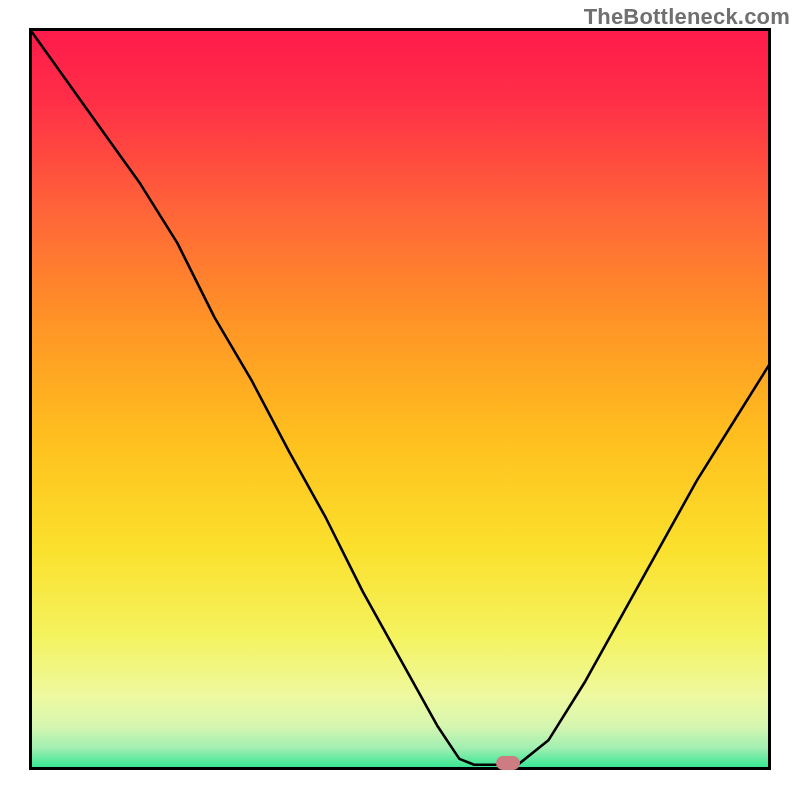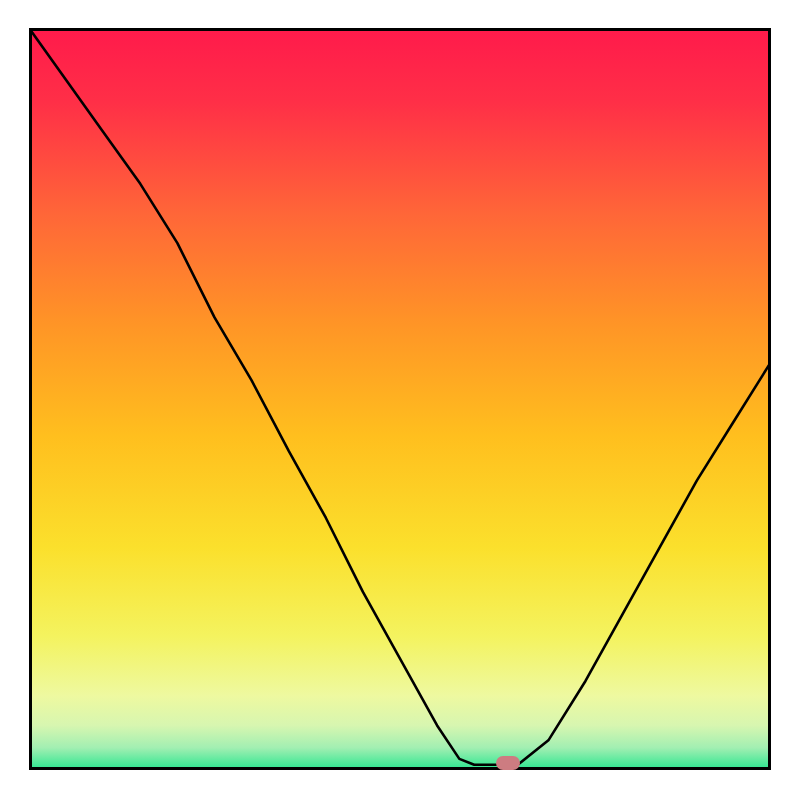--- a/index.html
+++ b/index.html
@@ -61,20 +61,21 @@
     border-radius: 7px;
     background: #cd7c81;
     z-index: 4;
     transform: translate(-50%, -50%);
   }
 </style>
 </head>
 <body>
 <div class="stage">
 
+  <div class="watermark">TheBottleneck.com</div>
 
   <svg class="plot-bg" viewBox="0 0 742 742" preserveAspectRatio="none">
     <defs>
       <linearGradient id="bg-grad" x1="0" y1="0" x2="0" y2="1">
         <stop offset="0%" stop-color="#ff1a4b"></stop>
         <stop offset="10%" stop-color="#ff2f47"></stop>
         <stop offset="25%" stop-color="#ff6638"></stop>
         <stop offset="40%" stop-color="#ff9526"></stop>
         <stop offset="55%" stop-color="#ffbf1e"></stop>
         <stop offset="70%" stop-color="#fbe02c"></stop>

